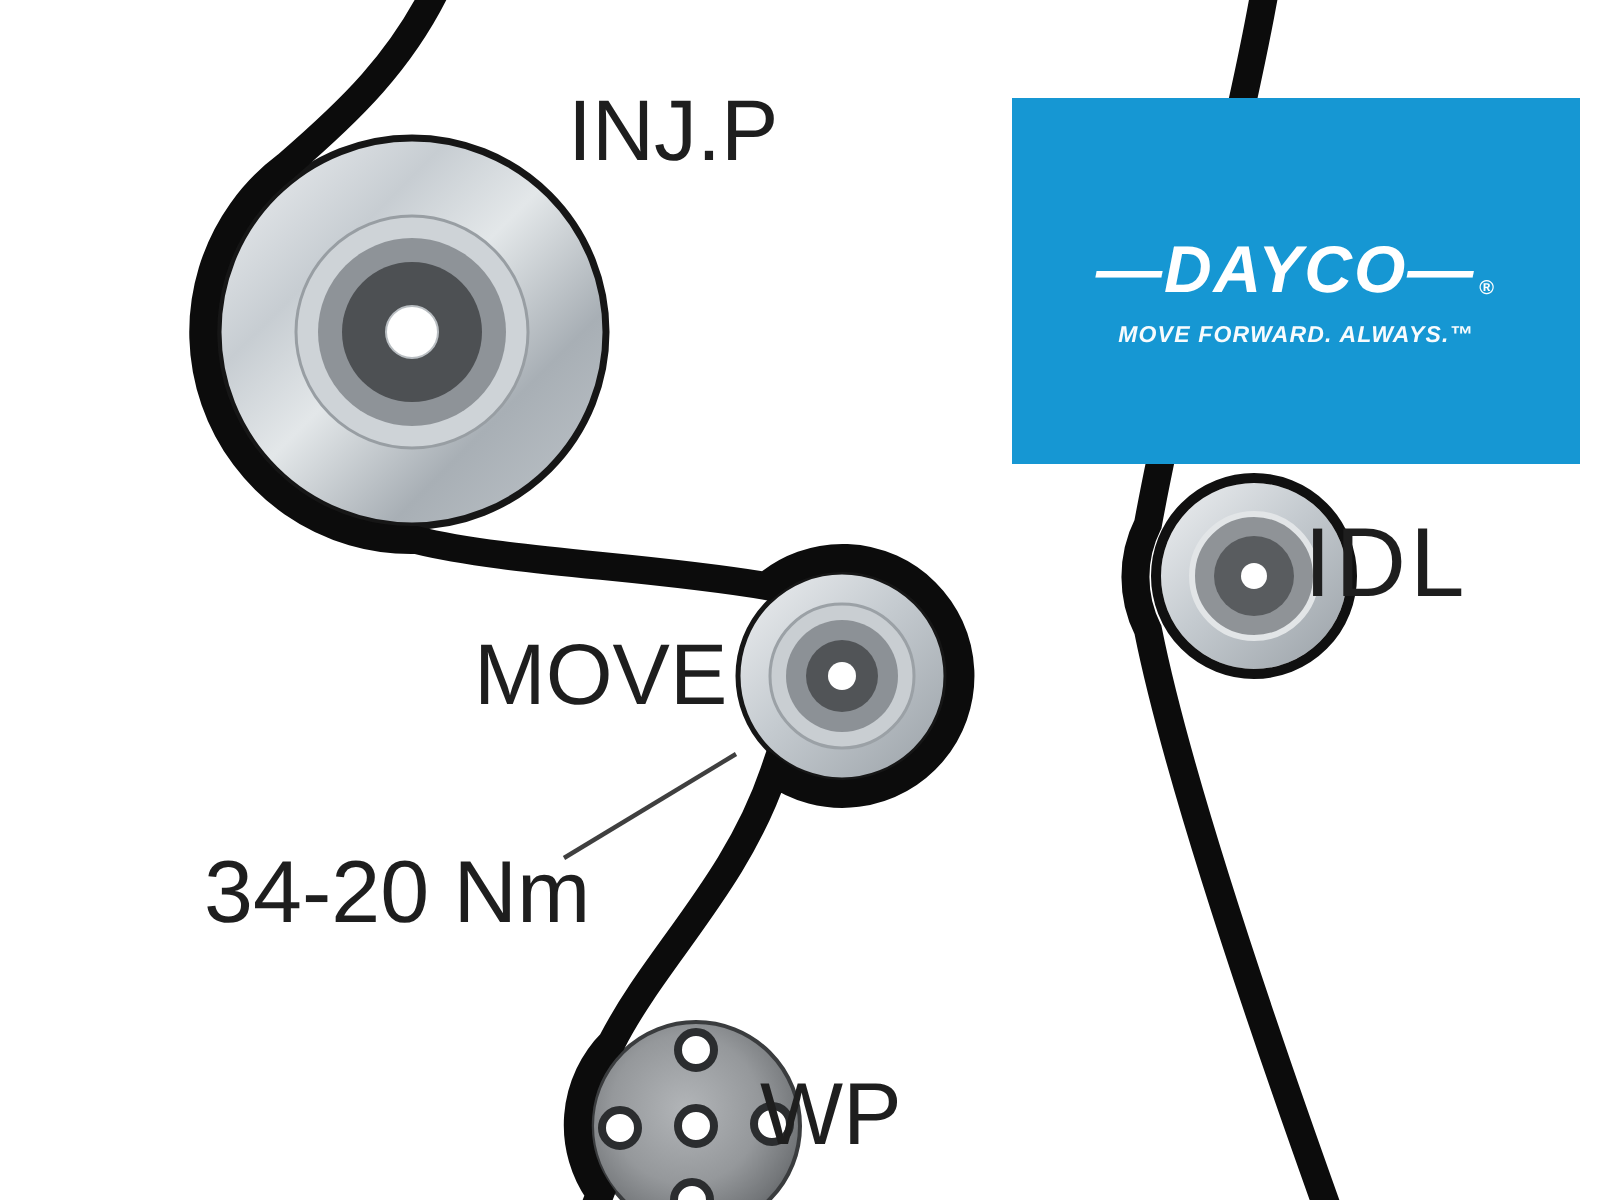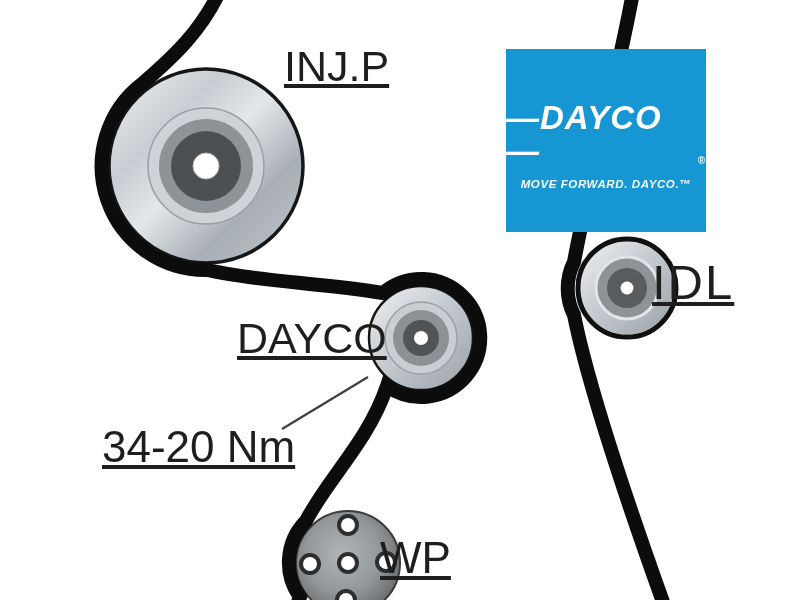--- a/index.html
+++ b/index.html
@@ -3,29 +3,29 @@
 <meta charset="utf-8">
 <style>
   html,body{margin:0;padding:0;background:#fff;}
   #stage{
     position:relative;width:800px;height:600px;overflow:hidden;
     background:#ffffff;font-family:"Liberation Sans",sans-serif;
   }
   #diagram-svg{position:absolute;left:0;top:0;z-index:1;}
   .pulley-label{
     position:absolute;z-index:2;color:#1e1e1e;line-height:1;
-    font-family:"Liberation Sans",sans-serif;white-space:nowrap;text-decoration:underline;
+    font-family:"Liberation Sans",sans-serif;white-space:nowrap;
   }
   .lbl-injp {left:284px;top:45px;font-size:43px;}
   .lbl-tens {left:237px;top:317px;font-size:43px;}
   .lbl-torque{left:102px;top:425px;font-size:44px;}
   .lbl-wp   {left:380px;top:536px;font-size:44px;}
   .lbl-idl  {left:652px;top:258px;font-size:49px;letter-spacing:2px;}
   #brand-box{
-    position:absolute;z-index:3;left:506px;top:49px;width:200px;height:183px;
+    position:absolute;z-index:3;left:506px;top:49px;width:284px;height:183px;
     background:#1697d3;display:flex;flex-direction:column;align-items:center;
     justify-content:center;color:#ffffff;
   }
   .brand-wordmark-row{
     display:flex;align-items:center;font-style:italic;font-weight:bold;
     font-size:33px;letter-spacing:1px;line-height:1;margin-top:10px;
   }
   .brand-reg{font-size:10px;font-style:normal;font-weight:bold;align-self:flex-end;
     margin-left:2px;margin-bottom:1px;}
   .brand-tagline{
@@ -104,26 +104,26 @@
 
     <path d="M 634 -14
          C 622 60, 590 175, 574 262
          A 59 59 0 0 0 574 315
          C 588 385, 628 505, 668 616" fill="none" stroke="#0c0c0c" stroke-width="14" stroke-linecap="butt"></path>
 
     <line x1="282" y1="429" x2="368" y2="377" stroke="#3f3f3f" stroke-width="2.2"></line>
   </svg>
 
   <div class="pulley-label lbl-injp">INJ.P</div>
-  <div class="pulley-label lbl-tens">DAYCO</div>
+  <div class="pulley-label lbl-tens">MOVE</div>
   <div class="pulley-label lbl-torque">34-20 Nm</div>
   <div class="pulley-label lbl-wp">WP</div>
   <div class="pulley-label lbl-idl">IDL</div>
 
   <div id="brand-box">
     <div class="brand-wordmark-row">
       <span>—DAYCO—</span>
       <span class="brand-reg">®</span>
     </div>
-    <div class="brand-tagline">MOVE FORWARD. DAYCO.™</div>
+    <div class="brand-tagline">MOVE FORWARD. ALWAYS.™</div>
   </div>
 
 </div>
 
 </body></html>

